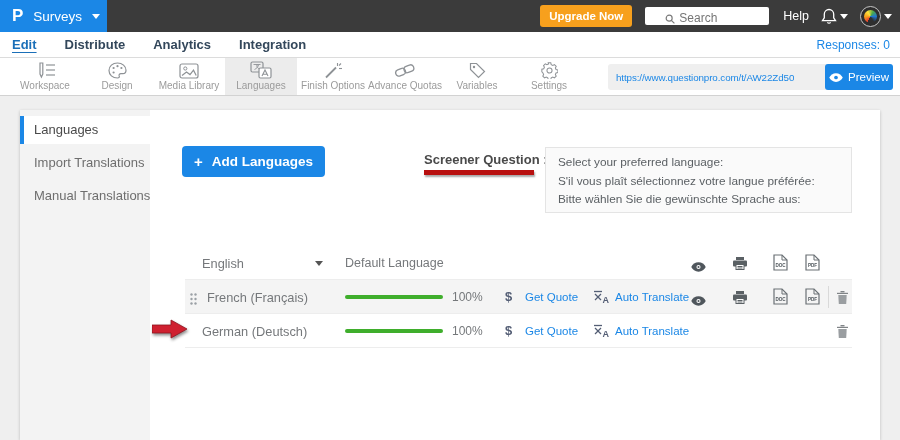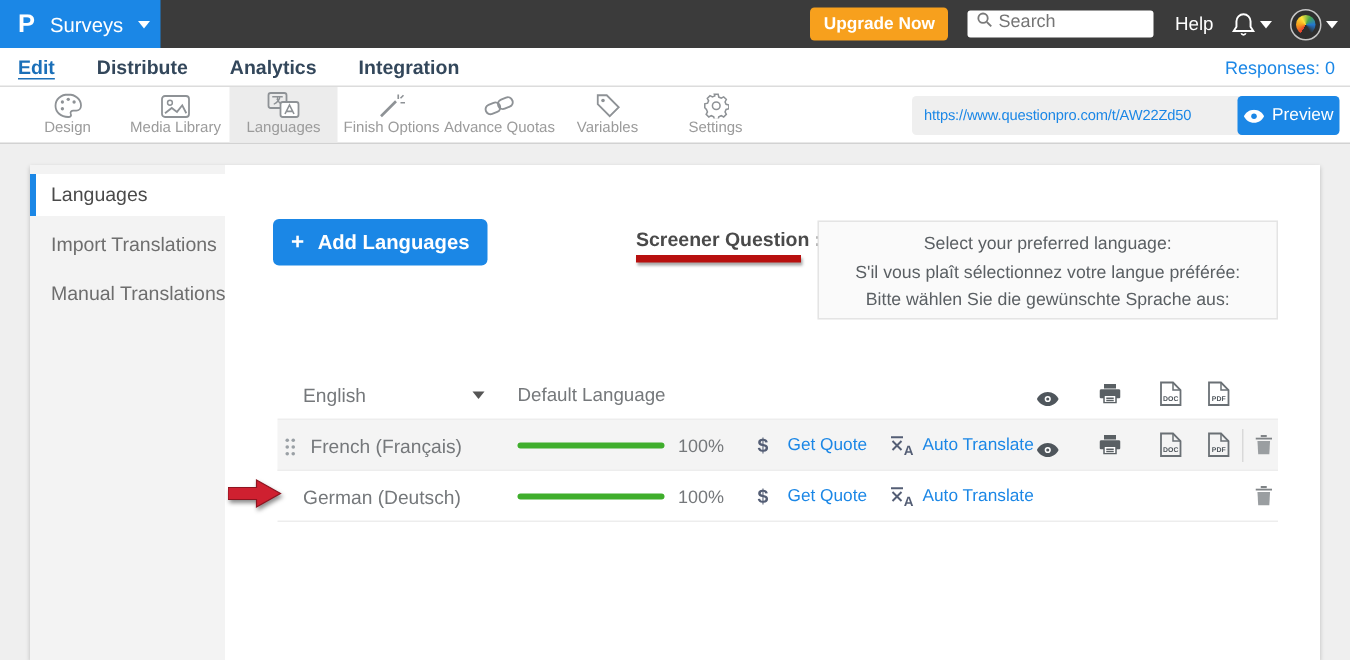--- a/index.html
+++ b/index.html
@@ -11,21 +11,21 @@
   .brand{width:107px;height:32px;background:#1b87e6;display:flex;align-items:center;padding-left:12px;gap:10px;cursor:pointer;}
   .logo{color:#fff;font-size:17px;font-weight:bold;}
   .brand-label{color:#fff;font-size:13.5px;}
   .caret{width:0;height:0;border-left:4px solid transparent;border-right:4px solid transparent;border-top:5px solid #fff;display:inline-block;}
   .crumb{display:flex;align-items:center;gap:11px;margin-left:18px;font-size:13.5px;}
   .crumb-parent{color:#7fa3c2;cursor:pointer;}
   .crumb-sep{color:#9a9a9a;font-size:12px;}
   .crumb-current{color:#fff;}
   .topbar-right{margin-left:auto;display:flex;align-items:center;}
   .upgrade-btn{background:#f7a01d;color:#fff;font-size:11.5px;font-weight:bold;padding:5px 9px;border-radius:3px;border:none;cursor:pointer;font-family:inherit;}
-  .search-box{width:124px;height:18px;background:#fff;border-radius:2px;display:flex;align-items:flex-start;padding:0 6px;margin-left:13px;gap:4px;}
+  .search-box{width:124px;height:18px;background:#fff;border-radius:2px;display:flex;align-items:flex-end;padding:0 20px;margin-left:13px;gap:4px;}
   .search-box input{border:none;outline:none;font-size:12px;width:100%;color:#444;font-family:inherit;background:transparent;}
   .help-label{color:#fff;font-size:12.5px;margin-left:14px;cursor:pointer;}
   .icon-group{display:flex;align-items:center;gap:3px;margin-left:12px;cursor:pointer;}
   .avatar{width:21px;height:21px;border-radius:50%;background:#2e2e2e;border:1.5px solid #c6c6c6;display:flex;align-items:center;justify-content:center;}
   .avatar-swirl{width:13px;height:13px;border-radius:50%;background:conic-gradient(from 210deg,#e63e30,#f6a01d,#ffe13a,#49a94b,#2277d0,#2e2e2e 300deg);}
   .pad-right{margin-right:8px;}
 
   
   .navtabs{height:26px;background:#fff;border-bottom:1px solid #dcdcdc;display:flex;align-items:center;padding-left:12px;gap:28px;}
   .tab{font-size:13px;color:#33475b;font-weight:bold;cursor:pointer;}
@@ -48,21 +48,21 @@
   .card{position:absolute;left:20px;top:14px;width:860px;height:330px;background:#fff;box-shadow:0 1px 3px rgba(0,0,0,.22);}
   .sidebar{position:absolute;left:0;top:0;width:130px;height:100%;background:#f3f3f3;padding-top:6px;}
   .side-item{height:28px;line-height:28px;padding-left:14px;font-size:13px;color:#6e6e6e;margin-bottom:5px;white-space:nowrap;cursor:pointer;}
   .side-item.active{background:#fff;border-left:4px solid #1b87e6;padding-left:10px;color:#4a4a4a;}
   .mainarea{position:absolute;left:130px;top:0;width:730px;height:100%;background:#fff;}
 
   .add-btn{position:absolute;left:32px;top:36px;width:143px;height:31px;background:#1b87e6;border:none;border-radius:4px;color:#fff;font-size:13.5px;font-weight:bold;display:flex;align-items:center;justify-content:center;gap:9px;cursor:pointer;font-family:inherit;}
   .add-plus{font-size:15px;font-weight:bold;}
   .screener-label{position:absolute;left:274px;top:42px;font-size:13px;font-weight:600;color:#4a4a4a;white-space:nowrap;}
   .red-underline{position:absolute;left:274px;top:60px;width:110px;height:5px;background:#b8100f;box-shadow:1px 2px 2px rgba(0,0,0,.35);}
-  .screener-box{position:absolute;left:395px;top:37px;width:307px;height:66px;background:#fafafa;border:1px solid #e4e4e4;padding:5px 12px;text-align:center;}
+  .screener-box{position:absolute;left:395px;top:37px;width:307px;height:66px;background:#fafafa;border:1px solid #e4e4e4;padding:5px 12px;}
   .screener-line{display:block;font-size:11.8px;color:#5a5f63;line-height:18.5px;white-space:nowrap;overflow:hidden;}
 
   .table{position:absolute;left:35px;top:136px;width:667px;}
   .thead{position:relative;height:32px;border-top:1px solid #ededed;border-bottom:1px solid #e4e4e4;}
   .th-lang{position:absolute;left:17px;top:8px;font-size:12.5px;font-weight:bold;color:#33475b;display:flex;align-items:center;gap:6px;}
   .help-icon{width:13px;height:13px;border-radius:50%;background:#4a6fa5;color:#fff;font-size:9px;font-weight:bold;display:inline-flex;align-items:center;justify-content:center;cursor:pointer;}
   .th-status{position:absolute;left:160px;top:9px;font-size:12.5px;font-weight:bold;color:#33475b;}
   .trow{position:relative;height:34px;border-bottom:1px solid #ededed;}
   .trow.highlight{background:#f4f4f4;}
   .cell-lang{position:absolute;left:17px;top:10px;font-size:12.8px;color:#75787b;white-space:nowrap;cursor:default;}
@@ -123,20 +123,31 @@
   <span class="tab active">Edit</span>
   <span class="tab">Distribute</span>
   <span class="tab">Analytics</span>
   <span class="tab">Integration</span>
   <span class="responses">Responses: 0</span>
 </div>
 
 <div class="toolbar">
   <div class="titem">
     <span class="ticon">
+      <svg width="21" height="17" viewBox="0 0 21 17">
+          <path d="M5 1v11l1.4 3L7.8 12V1z" fill="none" stroke="#8e9296" stroke-width="1.2"></path>
+          <line x1="11" y1="3" x2="20" y2="3" stroke="#8e9296" stroke-width="1.2"></line>
+          <line x1="11" y1="8" x2="20" y2="8" stroke="#8e9296" stroke-width="1.2"></line>
+          <line x1="11" y1="13" x2="20" y2="13" stroke="#8e9296" stroke-width="1.2"></line>
+        </svg>
+    </span>
+    <span class="tlabel">Workspace</span>
+  </div>
+  <div class="titem">
+    <span class="ticon">
       <svg width="19" height="17" viewBox="0 0 19 17">
           <path d="M9.5 1C4.5 1 1 4.3 1 8.5S4.5 16 9.5 16c1.6 0 2.2-.9 1.7-2-.5-1.3.3-2.3 1.7-2.3h2c1.7 0 3.1-1.4 3.1-3.4C18 4.3 14.3 1 9.5 1z" fill="none" stroke="#8e9296" stroke-width="1.2"></path>
           <circle cx="5.6" cy="6" r="1.1" fill="#8e9296"></circle>
           <circle cx="9.5" cy="4.2" r="1.1" fill="#8e9296"></circle>
           <circle cx="13.4" cy="6" r="1.1" fill="#8e9296"></circle>
           <circle cx="5.6" cy="10.5" r="1.1" fill="#8e9296"></circle>
         </svg>
     </span>
     <span class="tlabel">Design</span>
   </div>

